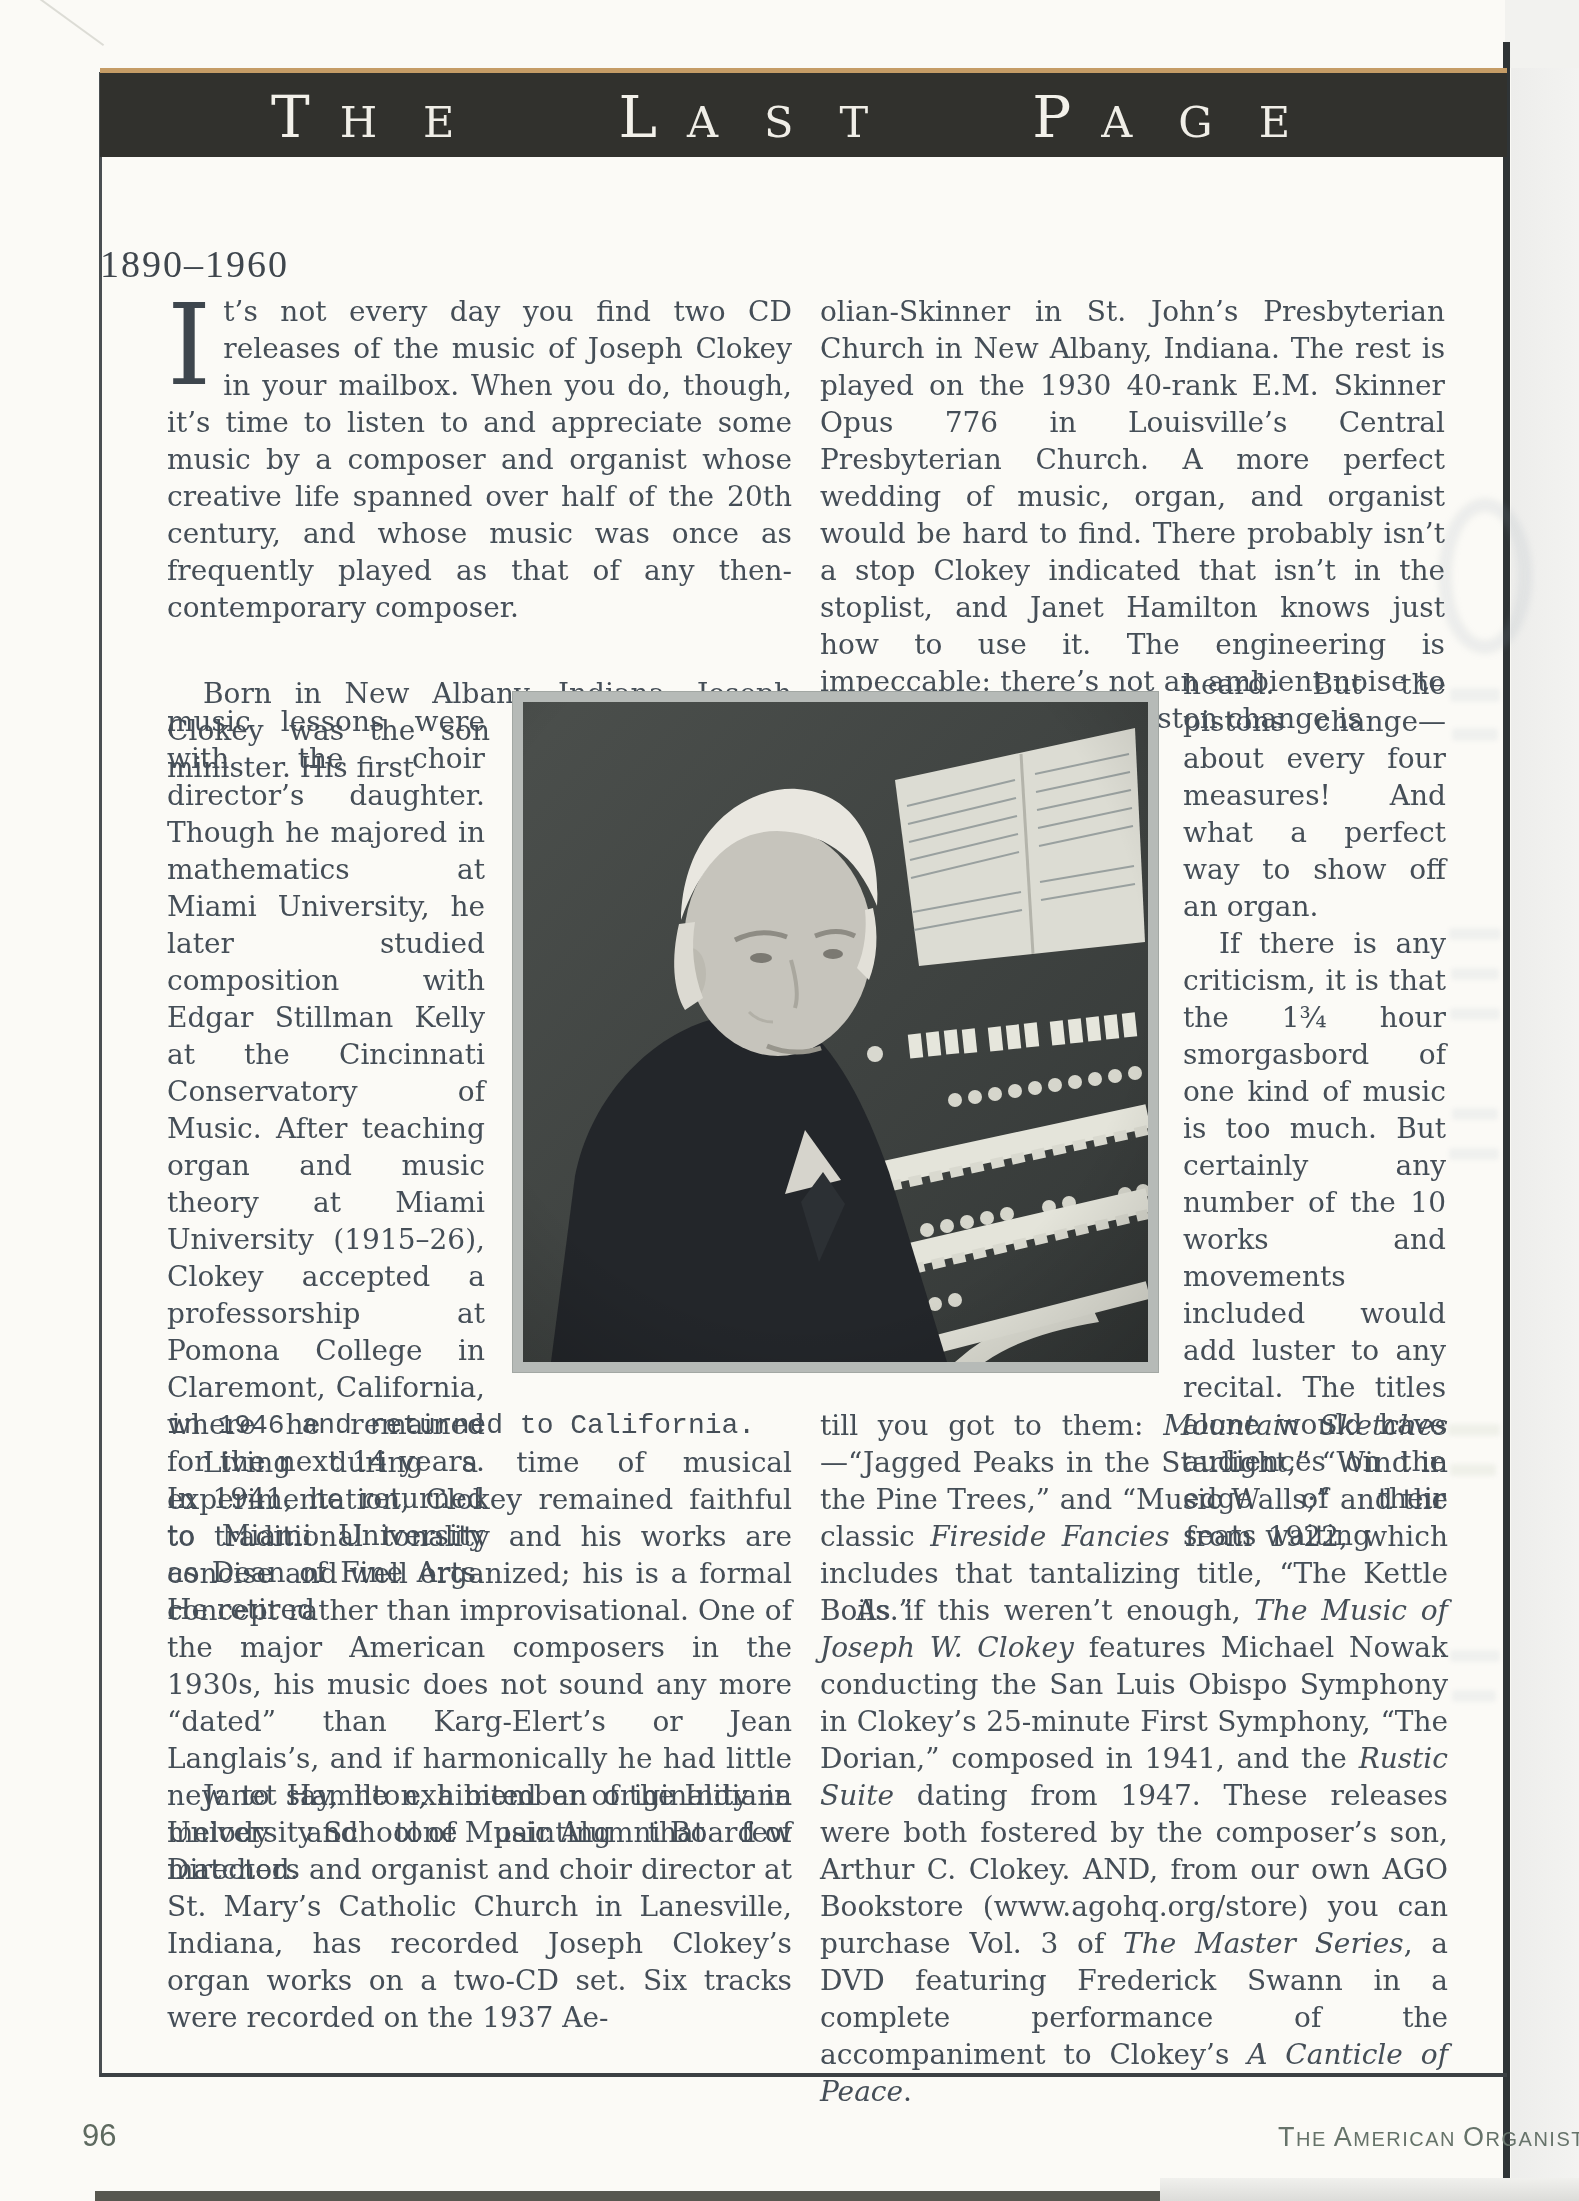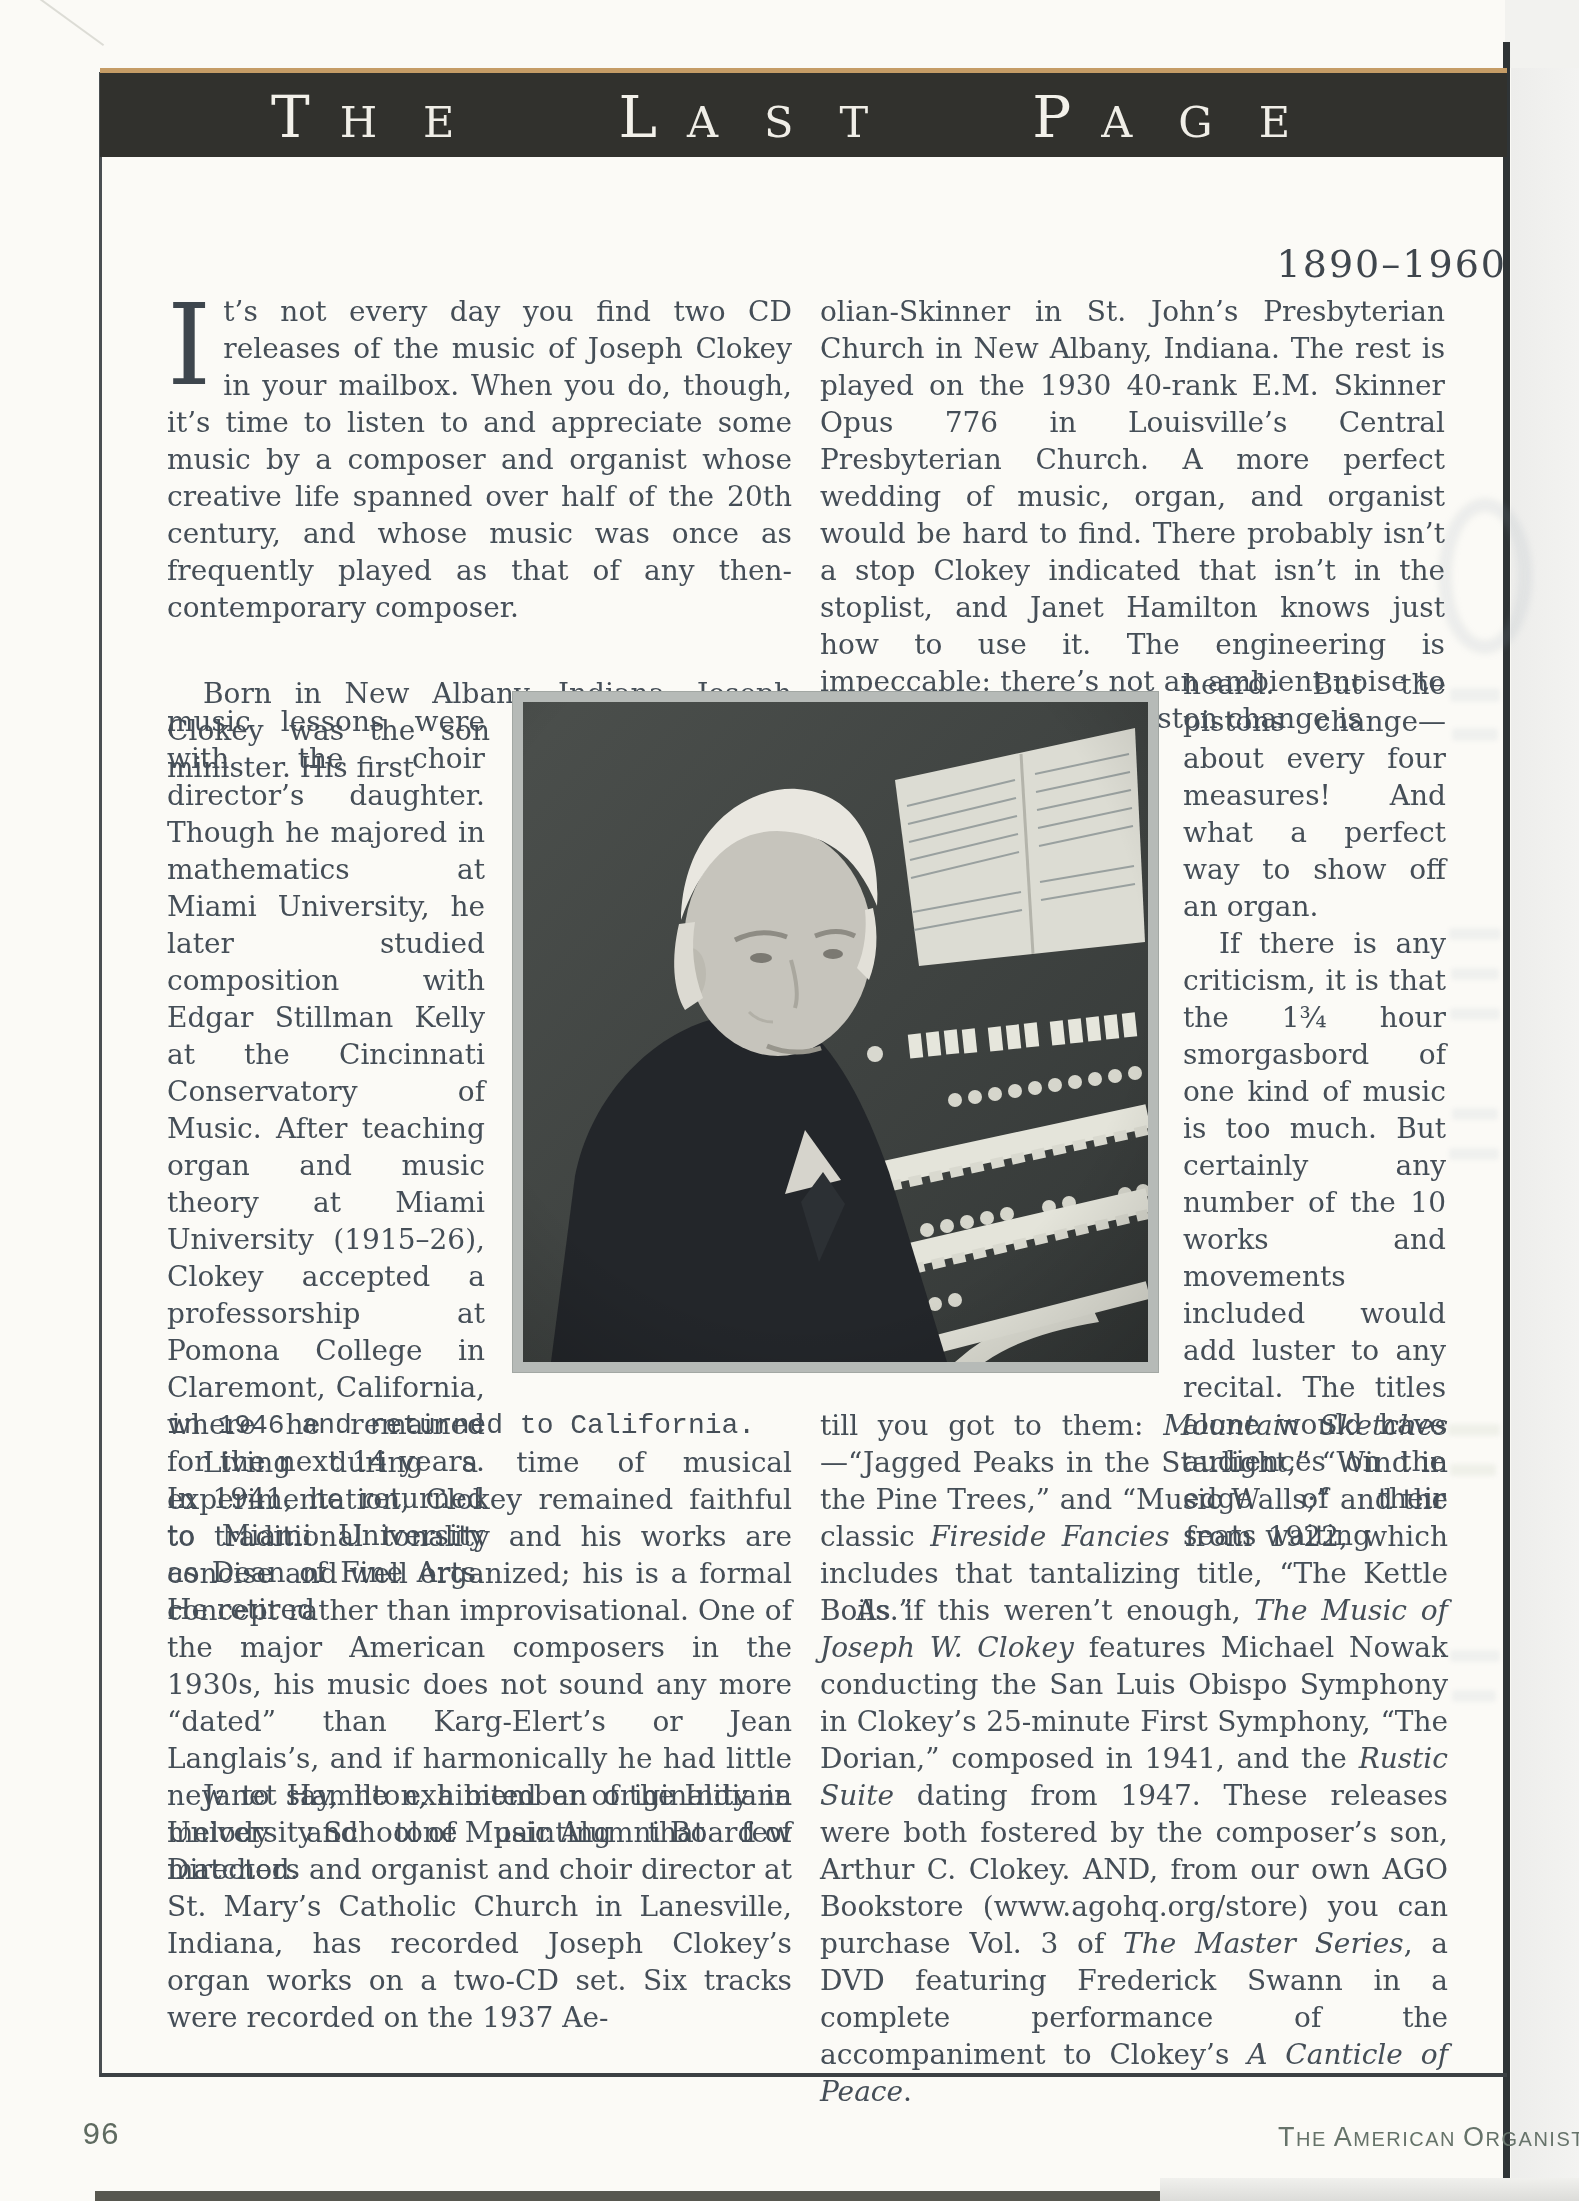--- a/index.html
+++ b/index.html
@@ -15,35 +15,35 @@
   
   .headbar{position:absolute;left:100px;top:68px;width:1407px;height:84px;background:#31312d;
            border-top:5px solid #c59c66;display:flex;align-items:center;justify-content:center;}
   .hwords{display:flex;align-items:baseline;gap:118px;transform:translateY(2px);}
   .hword{display:flex;align-items:baseline;}
   .hbig{color:#f3f1ea;font-size:58px;line-height:1;}
   .hsmall{color:#f0eee7;font-size:43px;line-height:1;letter-spacing:46px;padding-left:30px;}
   
   .title{position:absolute;left:100px;top:188px;width:1407px;text-align:center;
          font-size:45px;color:#3d444b;}
-  .dates{position:absolute;left:100px;top:242px;width:1407px;text-align:right;
-         font-size:38px;letter-spacing:2px;color:#3f464d;}
+  .dates{position:absolute;left:100px;top:242px;width:1407px;text-align:left;
+         font-size:38px;letter-spacing:2px;color:#3f464d;font-family:Liberation Serif, serif;}
   
   .txt{position:absolute;font-size:28px;line-height:37px;text-align:justify;color:#454e57;}
   .txt p{margin:0;}
   .ind{text-indent:36px;}
   .dropcap{float:left;font-size:112px;line-height:92px;padding:6px 12px 0 0;color:#3e464d;}
   .it{font-style:italic;}
   
   .photoframe{position:absolute;left:513px;top:692px;width:625px;height:660px;
               border:10px solid #b6bab7;background:#3f4442;box-shadow:0 0 0 1px #a2a7a3;}
   .photoframe svg{display:block;}
   
   .rule{position:absolute;left:100px;top:2073px;width:1407px;height:4px;background:#3c4144;}
-  .pagenum{position:absolute;left:82px;top:2118px;font-family:Liberation Mono, monospace;
+  .pagenum{position:absolute;left:82px;top:2118px;font-family:Liberation Sans, sans-serif;
            font-size:31px;color:#5e6a60;}
   .mag{position:absolute;left:1278px;top:2124px;display:flex;align-items:baseline;
        font-family:"Liberation Sans",sans-serif;color:#66736a;letter-spacing:1.5px;}
   .mbig{font-size:27px;line-height:1;}
   .msmall{font-size:20px;line-height:1;padding-right:7px;}
   
   .ghost{position:absolute;background:#8fa0ae;opacity:.10;filter:blur(2px);border-radius:3px;}
   .ghost.green{background:#9fae90;opacity:.12;}
   .ghostcurve{position:absolute;left:1438px;top:498px;width:66px;height:128px;
               border:14px solid rgba(140,155,170,.13);border-radius:50%;filter:blur(3px);}

